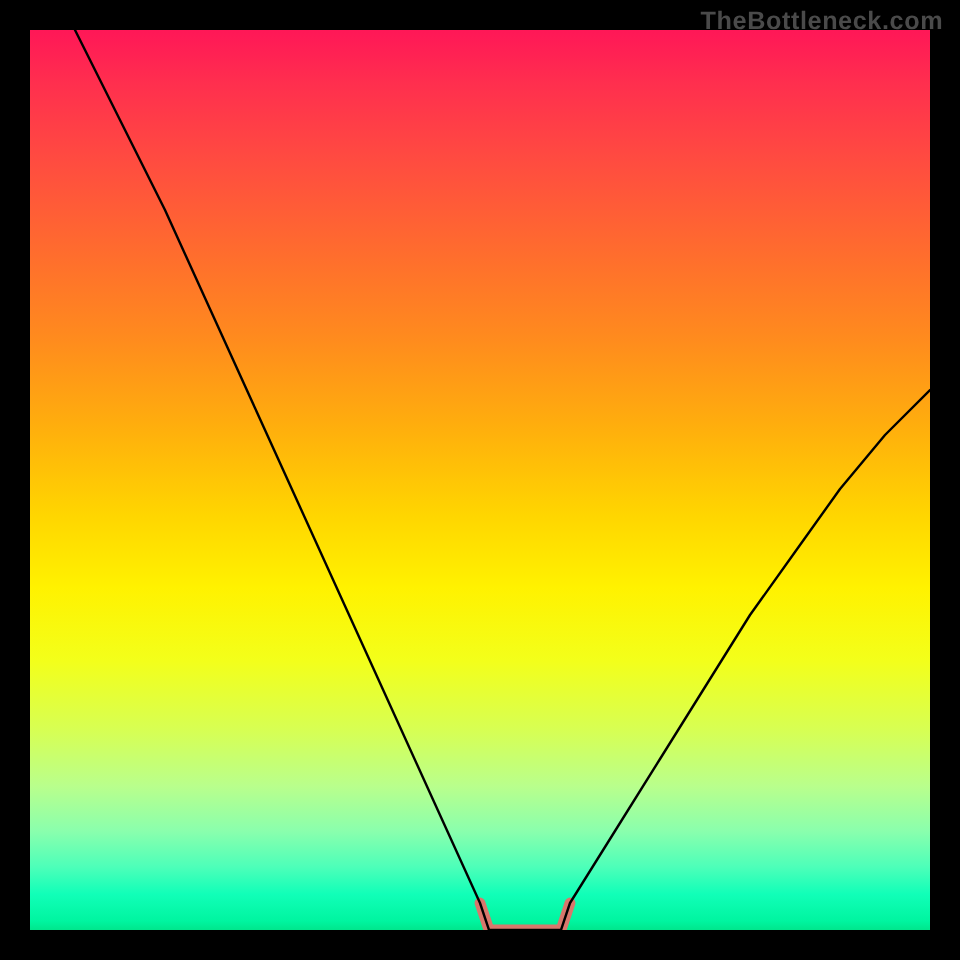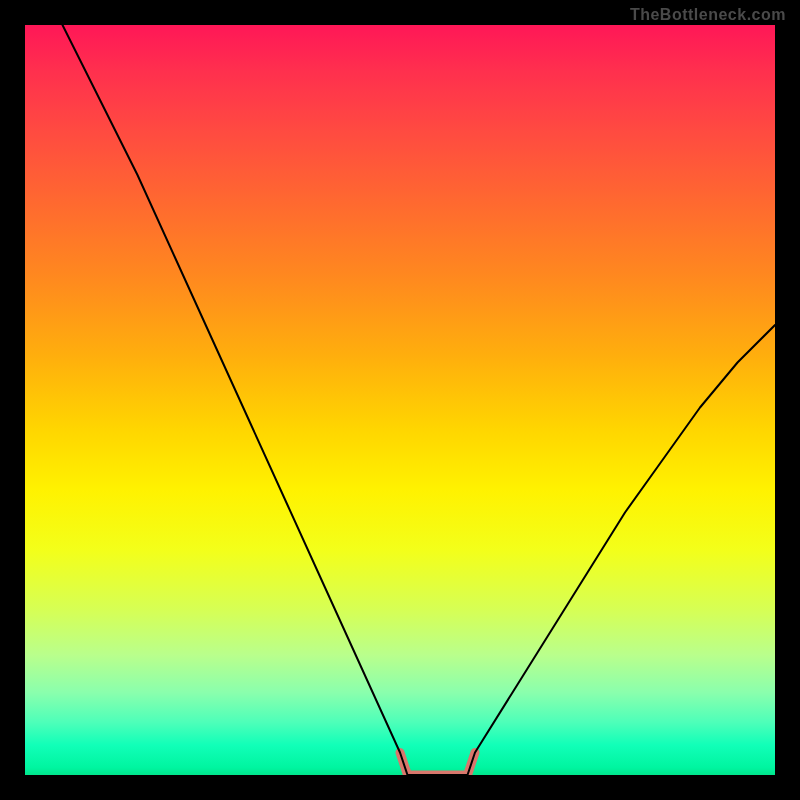--- a/index.html
+++ b/index.html
@@ -15,21 +15,21 @@
     position: relative;
     width: 800px;
     height: 800px;
     background: #000;
   }
   .watermark {
     position: absolute;
     top: 6px;
     right: 14px;
     color: #4a4a4a;
-    font-size: 16px;
+    font-size: 21px;
     font-weight: 600;
     letter-spacing: 0.5px;
     z-index: 30;
     user-select: none;
   }
   .plot-area {
     position: absolute;
     left: 25px;
     top: 25px;
     width: 750px;

